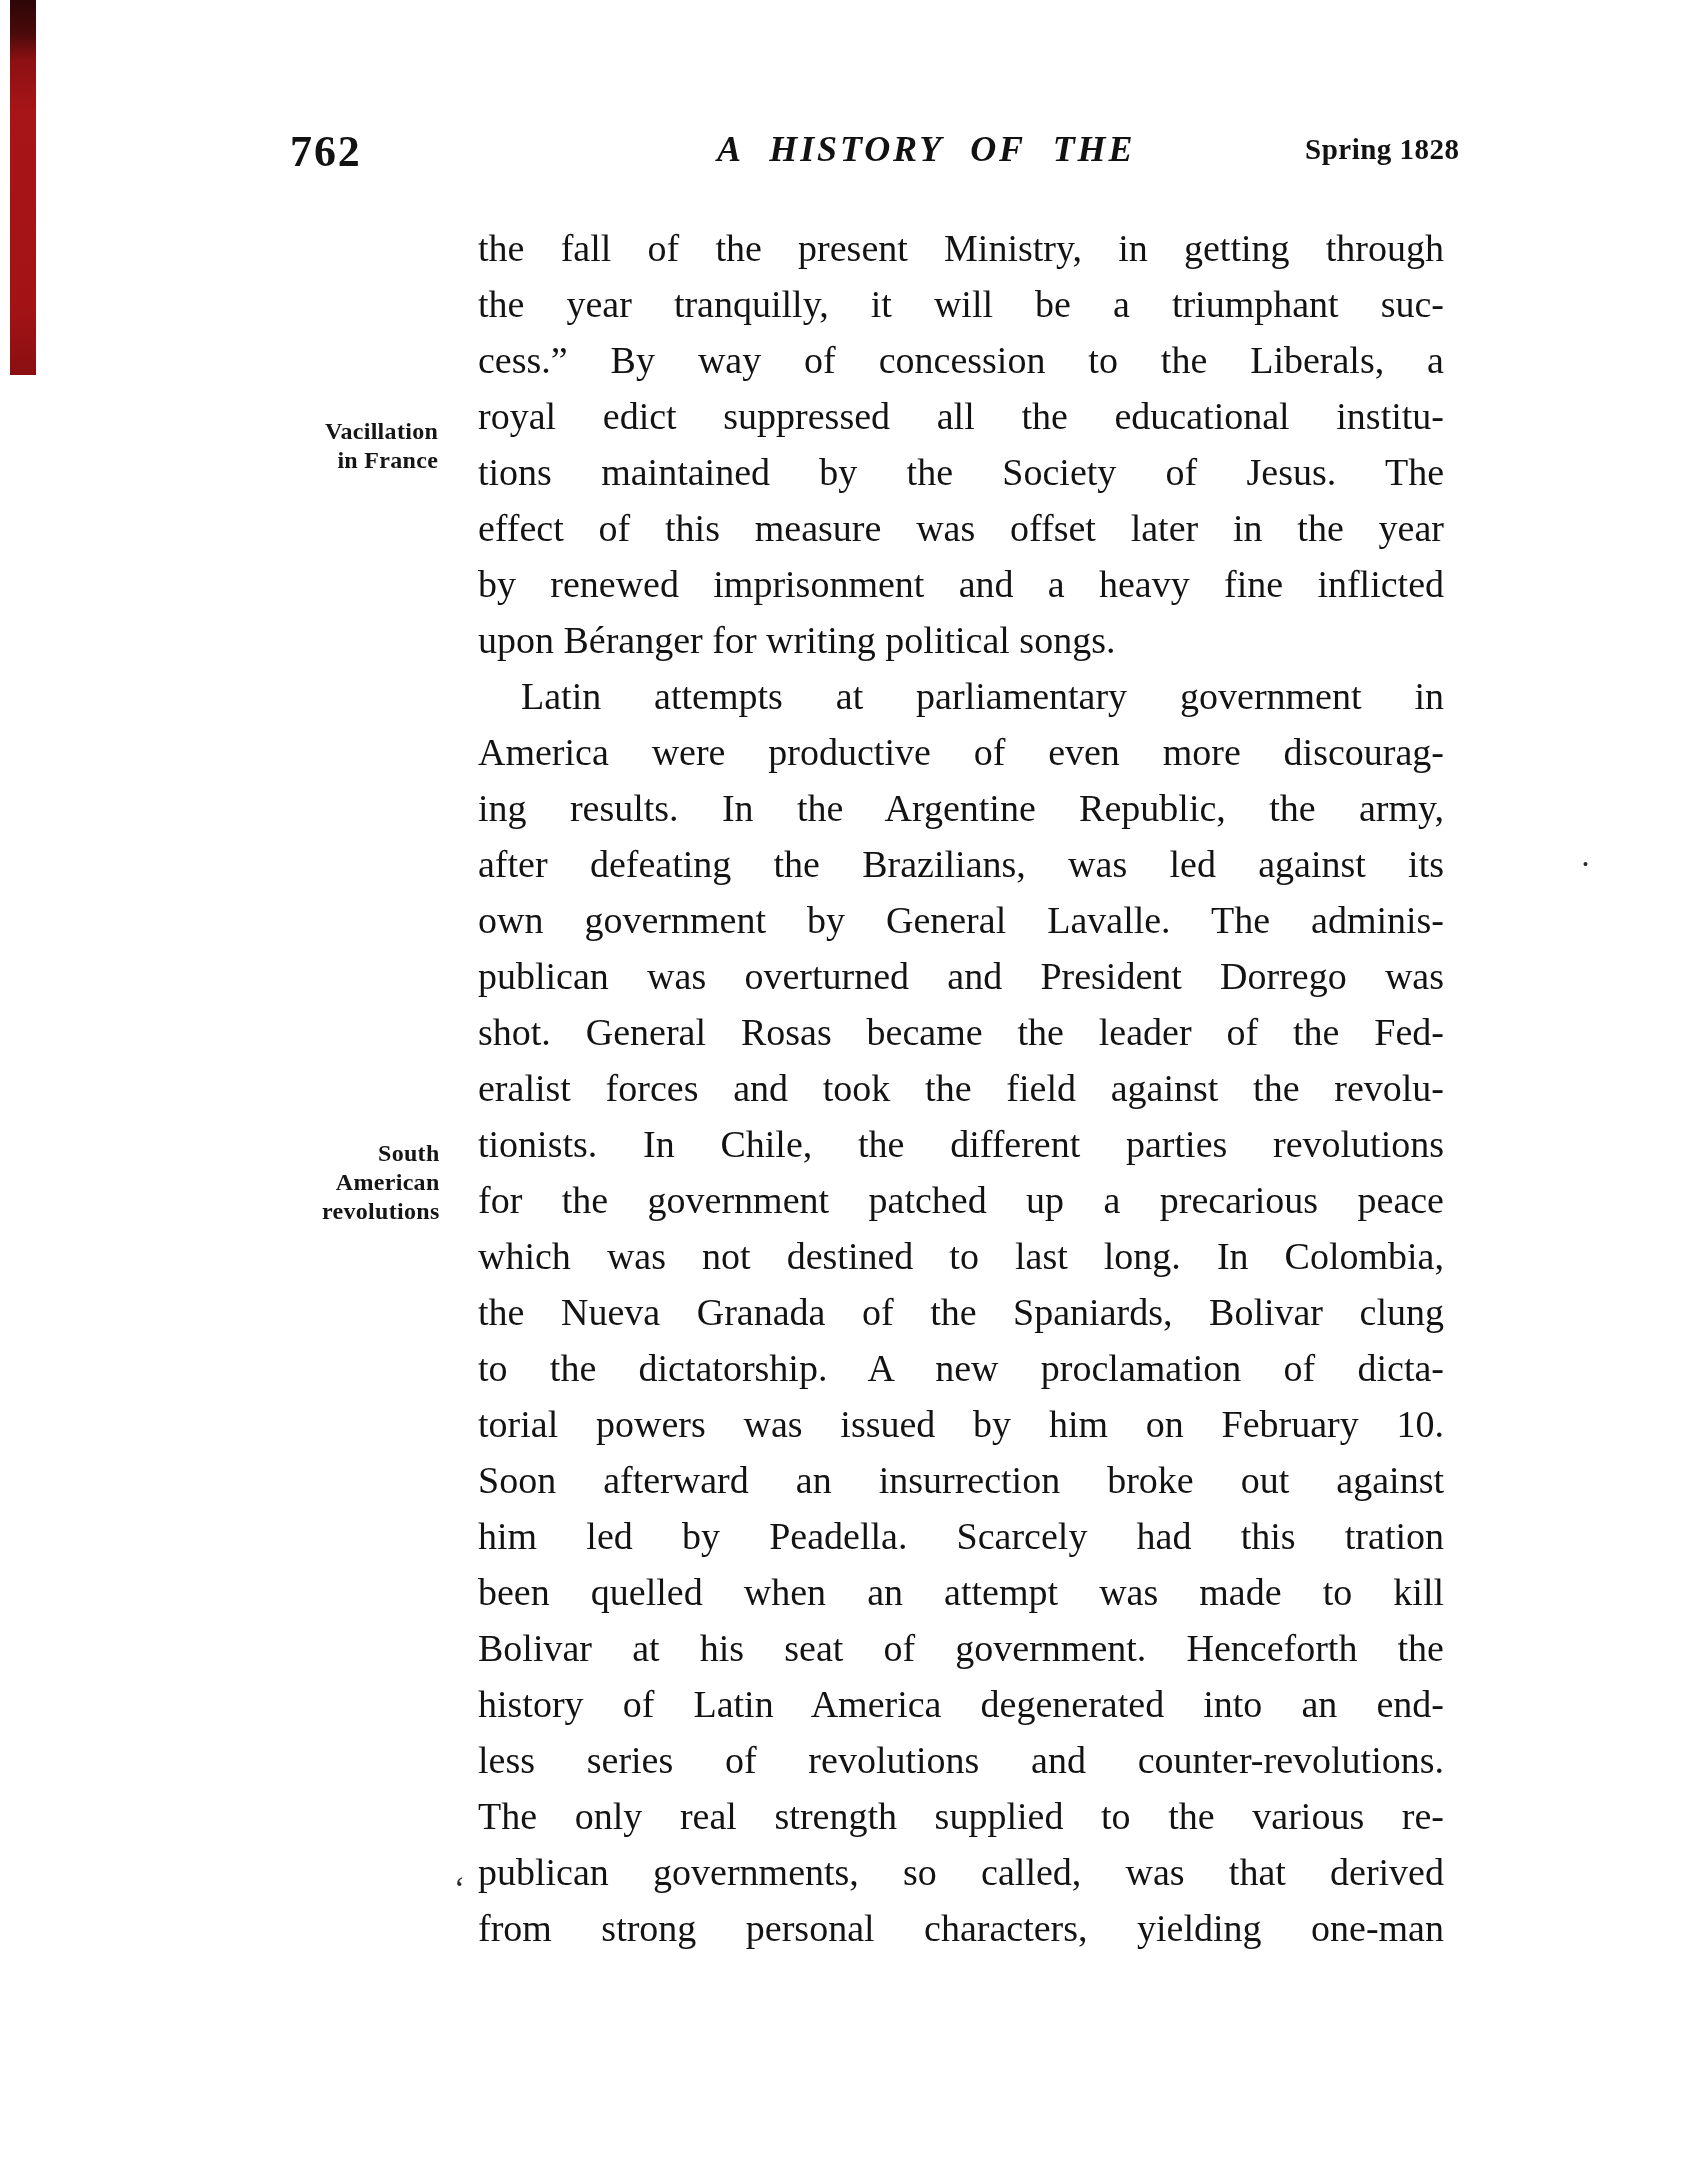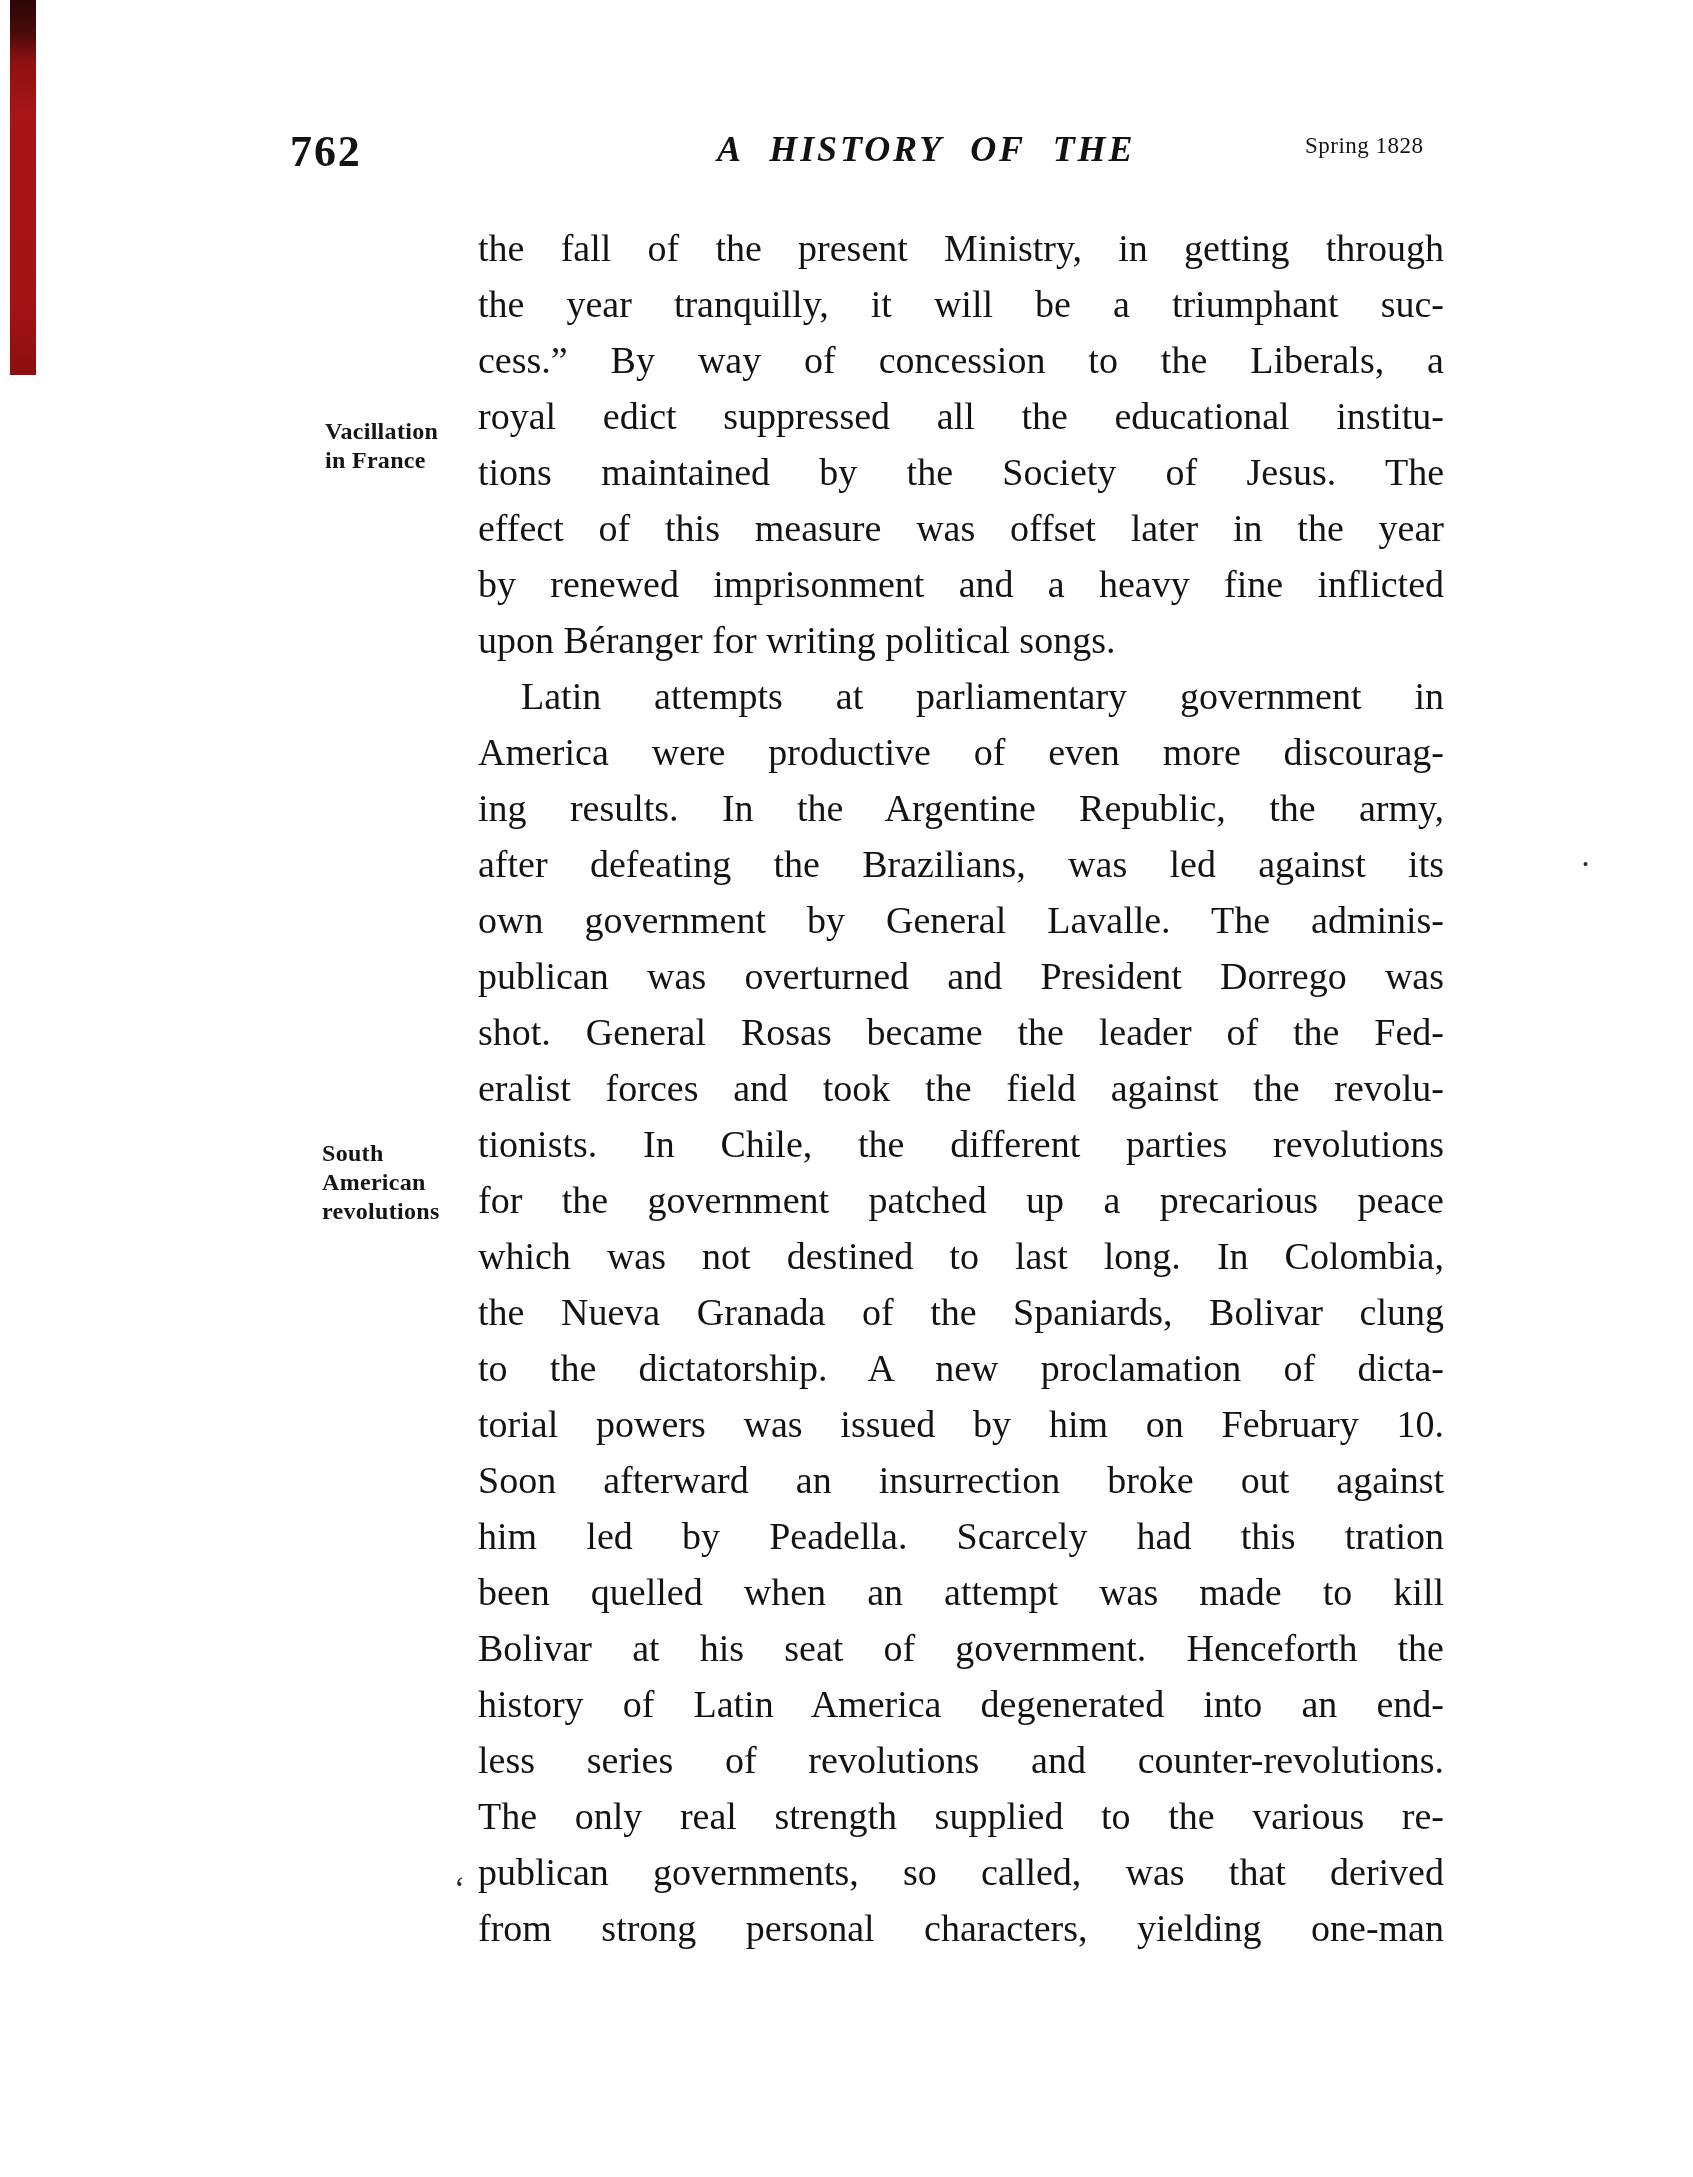--- a/index.html
+++ b/index.html
@@ -27,28 +27,28 @@
     position: absolute; left: 290px; top: 126px;
     font-size: 44px; font-weight: 700; letter-spacing: 1.9px;
   }
   .running-title {
     position: absolute; left: 689px; top: 128px;
     font-size: 36px; font-style: italic; font-weight: 700;
     letter-spacing: 2.9px; word-spacing: 15.4px; white-space: nowrap; margin-left: 28px;
   }
   .header-date {
     position: absolute; left: 1305px; top: 133px;
-    font-size: 23px; font-weight: 400; letter-spacing: 0.5px;
+    font-size: 29px; font-weight: 700; letter-spacing: 0.5px;
   }
 
   
   .margin-note {
     position: absolute;
     font-size: 24px; font-weight: 700; line-height: 29px;
-    letter-spacing: 0.3px; color: #151515; white-space: nowrap;
+    letter-spacing: 0.3px; color: #151515; white-space: nowrap; text-align: right;
   }
   .margin-note-1 { left: 325px; top: 417px; }
   .margin-note-2 { left: 322px; top: 1139px; }
 
   
   .body-text {
     position: absolute; left: 478px; top: 220px; width: 966px;
     font-size: 38px; line-height: 56px; color: #131313;
   }
   .line {

